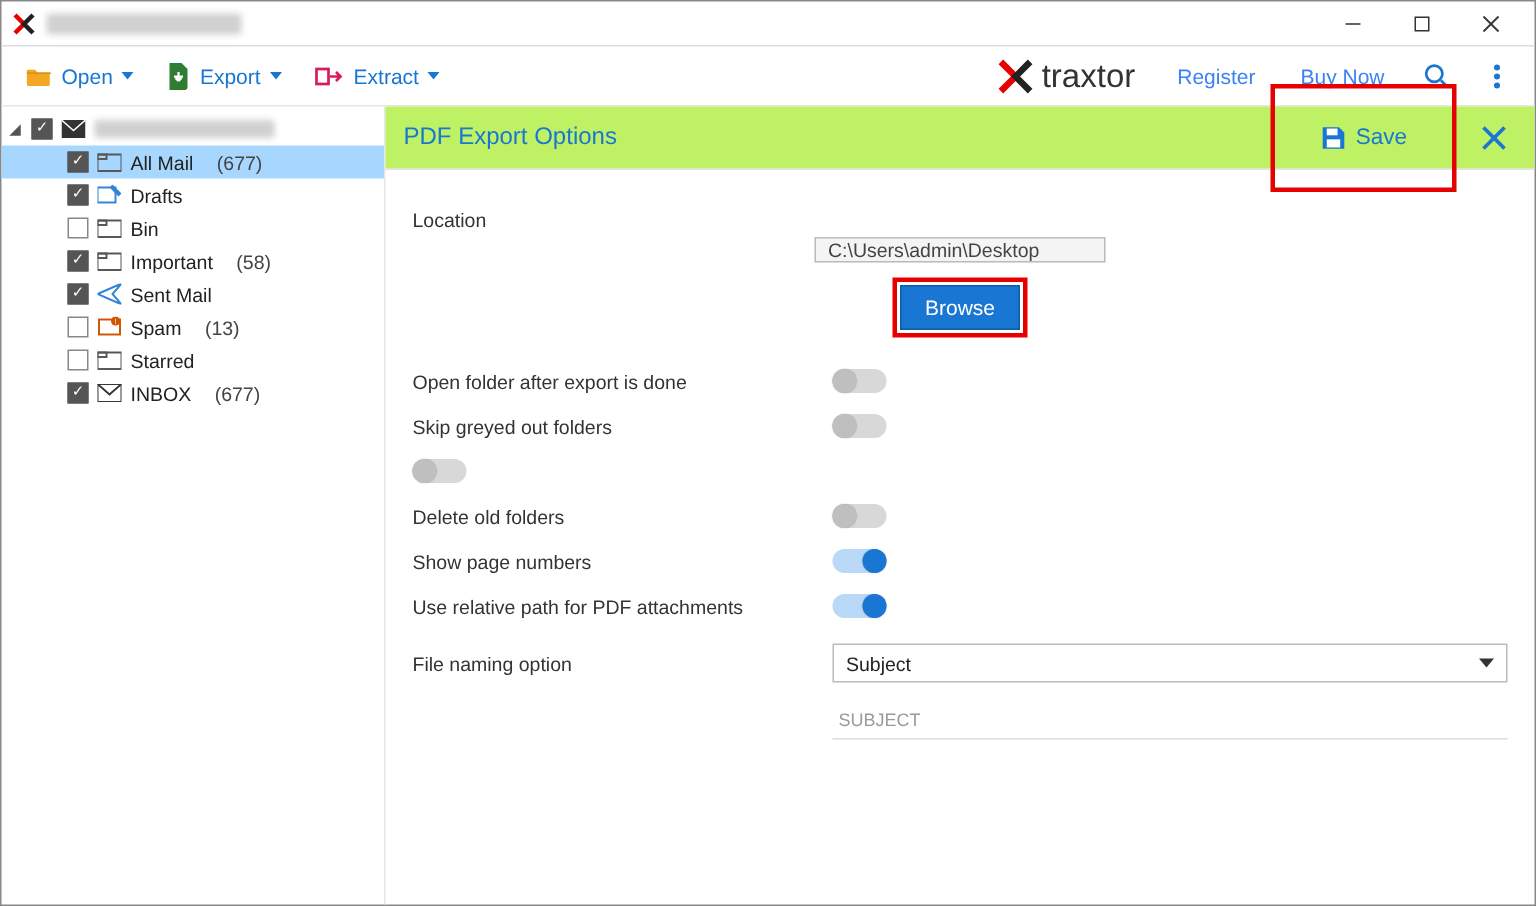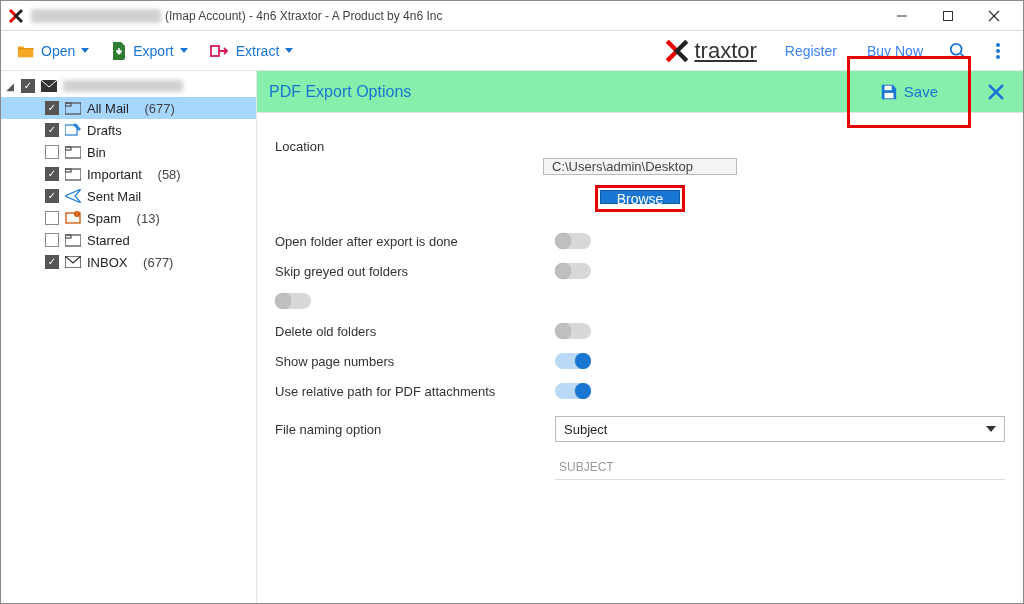--- a/index.html
+++ b/index.html
@@ -10,51 +10,51 @@
   .titlebar .logo { width:18px; height:18px; margin-right:6px; display:flex; align-items:center; justify-content:center; }
   .titlebar .blur { width:130px; height:14px; background:#bdbdbd; border-radius:2px; filter:blur(2px); opacity:.7; margin-right:4px;}
   .titlebar .title-text { color:#444; font-size:12px; }
   .titlebar .spacer { flex:1; }
   .winbtn { width:46px; height:30px; display:flex; align-items:center; justify-content:center; color:#444; }
   .winbtn svg { width:12px; height:12px; }
   
   .toolbar { height:40px; display:flex; align-items:center; border-bottom:1px solid #e6e6e6; padding:0 8px; gap:6px;}
   .tbtn { display:flex; align-items:center; gap:6px; padding:4px 8px; color:#1976d2; font-size:14px; }
   .tbtn .caret { width:0;height:0;border-left:4px solid transparent;border-right:4px solid transparent;border-top:5px solid #1976d2; }
-  .toolbar .brand { margin-left:auto; display:flex; align-items:center; gap:4px; font-size:22px; font-weight:500; color:#333; padding-right:10px;text-decoration:underline;}
+  .toolbar .brand { margin-left:auto; display:flex; align-items:center; gap:4px; font-size:22px; font-weight:500; color:#333; padding-right:10px;}
   .brand .xmark svg { width:26px; height:26px; }
   .toolbar .link { color:#3b82f6; font-size:14px; padding:4px 12px; }
   .toolbar .searchico, .toolbar .kebab { width:34px; display:flex; align-items:center; justify-content:center; color:#1976d2;}
   
   .body { flex:1; display:flex; min-height:0; }
   .sidebar { width:256px; border-right:1px solid #e6e6e6; overflow:auto; padding-top:4px;}
   .tree-row { display:flex; align-items:center; height:22px; gap:6px; padding-left:4px; font-size:13px; }
   .tree-row.root .blur2 { width:120px; height:12px; background:#bdbdbd; border-radius:2px; filter:blur(2px); opacity:.7;}
   .tree-row.child { padding-left:44px; }
   .tree-row.selected { background:#a7d7ff; }
   .arrow { width:10px; display:flex; justify-content:center; color:#555; font-size:10px;}
   .cb { width:14px; height:14px; border:1px solid #888; background:#fff; display:flex; align-items:center; justify-content:center; }
   .cb.checked { background:#555; border-color:#555; }
   .cb.checked::after { content:"✓"; color:#fff; font-size:10px; line-height:1; }
   .foldico { width:16px; height:14px; display:flex; align-items:center; justify-content:center; }
   .count { color:#444; }
   
   .main { flex:1; display:flex; flex-direction:column; min-width:0;}
-  .panel-header { height:42px; background:#86efac; border-bottom:1px solid #e0e0e0; display:flex; align-items:center; padding:0 12px;}
+  .panel-header { height:42px; background:#bef264; border-bottom:1px solid #e0e0e0; display:flex; align-items:center; padding:0 12px;}
   .panel-title { color:#1976d2; font-size:16px; }
   .header-actions { margin-left:auto; display:flex; align-items:center; gap:10px;}
   .save-highlight { border:3px solid #e60000; padding:20px; }
   .save-btn { display:flex; align-items:center; gap:6px; color:#1976d2; padding:4px 10px; font-size:15px; }
   .close-x { color:#1976d2; font-size:22px; padding:0 6px;}
   .panel-body { padding:26px 18px; overflow:auto; }
   .field-label { font-size:13px; color:#333; margin-bottom:4px; }
   .loc-row { display:flex; align-items:center; gap:10px;flex-direction:column;}
   .loc-input { flex:1; height:28px; border:1px solid #bbb; background:#f4f4f4; padding:0 8px; color:#444; font-size:13px; max-width:570px;}
   .browse-highlight { border:3px solid #e60000; padding:2px; }
-  .browse-btn { background:#1976d2; color:#fff; border:1px solid #0f5da8; height:14px; padding:0 16px; font-size:14px;}
+  .browse-btn { background:#1976d2; color:#fff; border:1px solid #0f5da8; height:30px; padding:0 16px; font-size:14px;}
   .opt-row { display:flex; align-items:center; height:30px; }
   .opt-label { width:280px; font-size:13px; color:#333;}
   .toggle { width:36px; height:16px; border-radius:10px; background:#d8d8d8; position:relative; }
   .toggle .knob { width:16px; height:16px; border-radius:50%; background:#bfbfbf; position:absolute; top:0; left:0; box-shadow:0 0 1px rgba(0,0,0,.3);}
   .toggle.on { background:#b9d9f6;}
   .toggle.on .knob { background:#1976d2; left:20px;}
   .select-row { display:flex; align-items:center; margin-top:6px;}
   .select-label { width:280px; font-size:13px; color:#333;}
   .select-box { flex:1; max-width:470px; height:26px; border:1px solid #bbb; display:flex; align-items:center; padding:0 8px; justify-content:space-between; font-size:13px;}
   .select-box .caret2 { width:0;height:0;border-left:5px solid transparent;border-right:5px solid transparent;border-top:6px solid #333;}
@@ -67,21 +67,20 @@
 <div class="window">
 
   <div class="titlebar">
     <span class="logo">
       <svg viewBox="0 0 24 24">
           <path d="M4 4 L12 12 L4 20" stroke="#e60000" stroke-width="4" fill="none"></path>
           <path d="M20 4 L12 12 L20 20" stroke="#222" stroke-width="4" fill="none"></path>
         </svg>
     </span>
     <span class="blur"></span>
-    <span class="title-text">(Imap Account) - 4n6 Xtraxtor - A Product by 4n6 Inc</span>
     <span class="spacer"></span>
     <div class="winbtn">
         <svg viewBox="0 0 12 12">
           <line x1="1" y1="6" x2="11" y2="6" stroke="#333" stroke-width="1"></line>
         </svg>
       </div>
     <div class="winbtn">
         <svg viewBox="0 0 12 12">
           <rect x="1.5" y="1.5" width="9" height="9" fill="none" stroke="#333" stroke-width="1"></rect>
         </svg>

